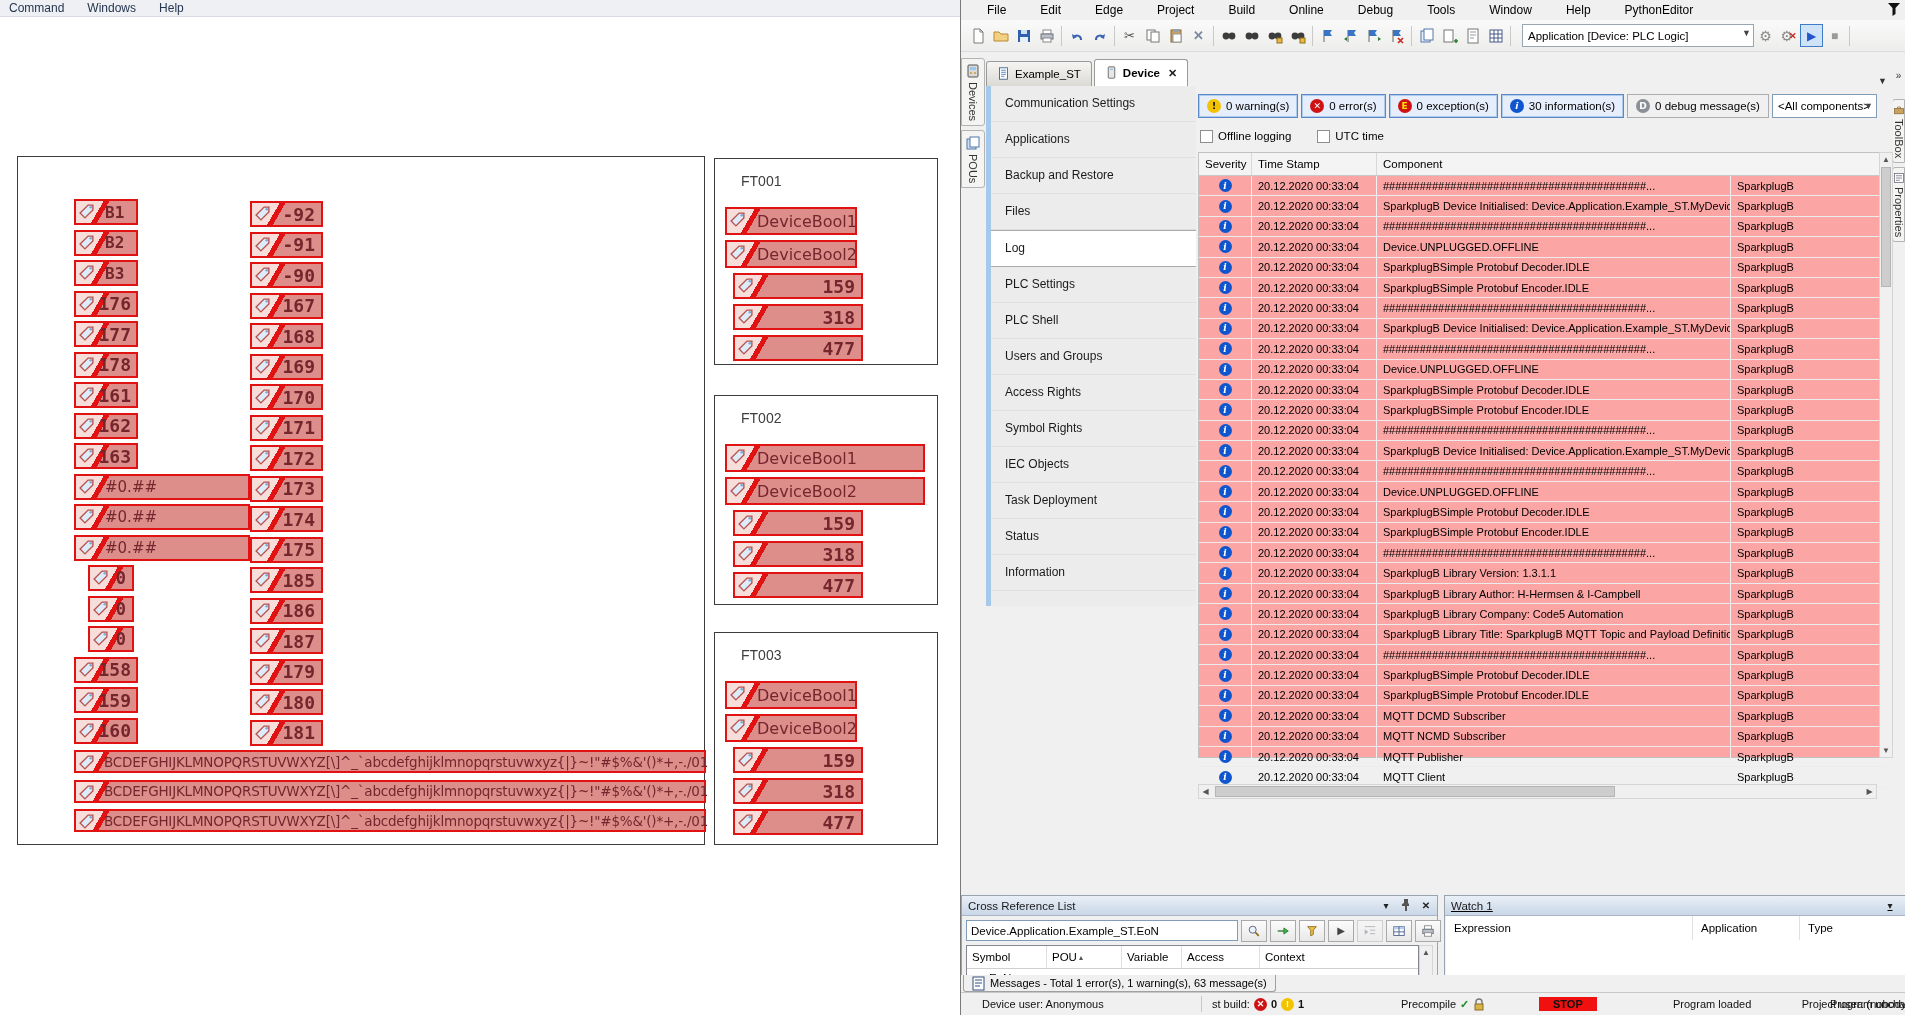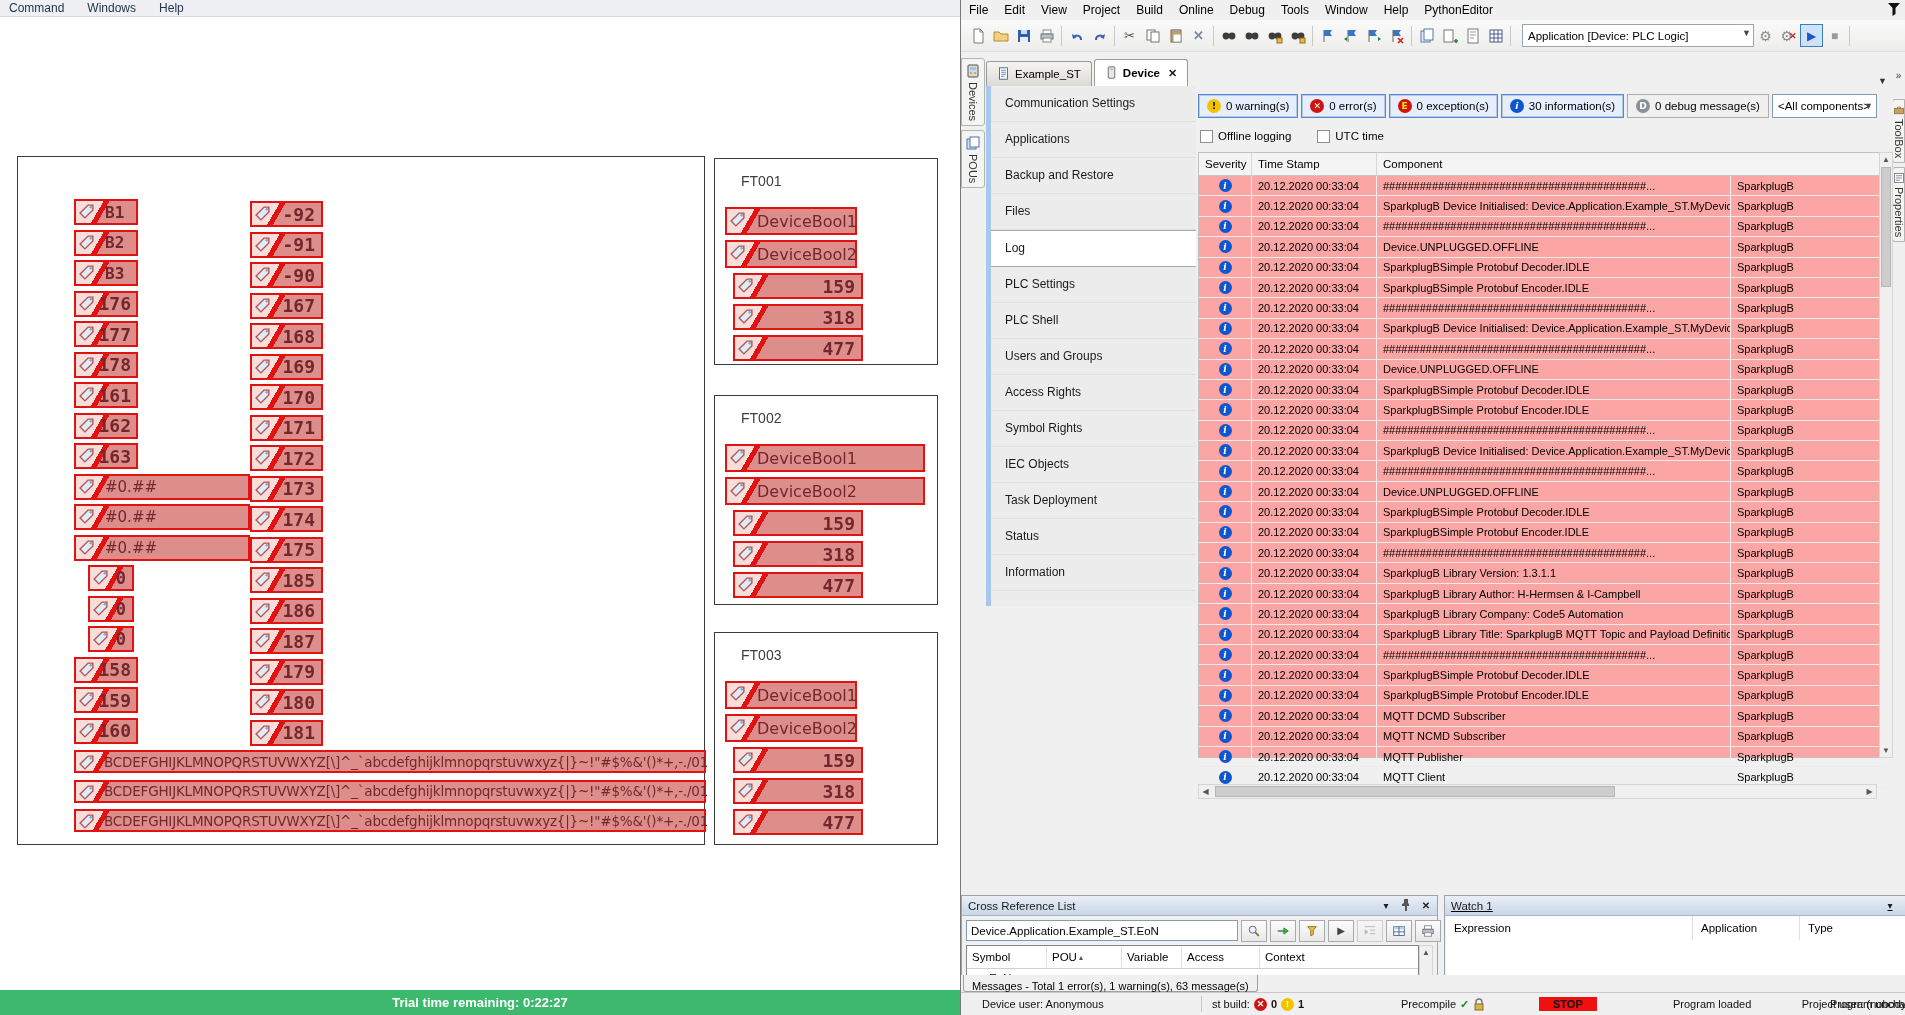--- a/index.html
+++ b/index.html
@@ -30,21 +30,21 @@
   .tagw.bool.narrow{width:132px;} .tagw.bool.wide{width:200px;}
   .tagw.ftnum{width:130px;margin-left:8px;} .tagw.ftnum .val{right:6px;font-size:18px;}
   .ft-label{position:absolute;left:26px;top:14px;font-size:14px;color:#3d3d3d;}
   .ftcol{position:absolute;left:10px;top:48px;display:flex;flex-direction:column;row-gap:5px;}
   #trial-bar{position:absolute;left:0;top:990px;width:960px;height:25px;background:#3cb96d;
     display:flex;align-items:center;justify-content:center;color:#fff;font-weight:bold;font-size:13px;}
   
   #ide{position:absolute;left:960px;top:0;width:945px;height:1015px;background:#f0f0f0;
     border-left:1px solid #7a7a7a;box-sizing:border-box;font-size:12px;color:#000;}
   #ide-menubar{position:absolute;left:0;top:0;width:100%;height:20px;display:flex;align-items:center;background:#f0f0f0;}
-  #ide-menubar .mitem{padding:0 8px;font-size:12px;cursor:default;}
+  #ide-menubar .mitem{padding:0 8px;font-size:12px;cursor:default;margin-left:18px;}
   #funnel-icon{position:absolute;right:3px;top:1px;width:16px;height:16px;}
   #ide-toolbar{position:absolute;left:0;top:20px;width:100%;height:32px;display:flex;align-items:center;
     padding-left:5px;box-sizing:border-box;background:linear-gradient(#fafafa,#ededeb);border-bottom:1px solid #dadada;}
   .tbtn{width:23px;height:23px;display:flex;align-items:center;justify-content:center;flex:none;}
   .tbtn svg{width:16px;height:16px;}
   .tbtn.hl{background:#cfe3f8;border:1px solid #3f7cc4;box-sizing:border-box;}
   .tbsep{width:1px;height:20px;background:#c9c9c9;margin:0 3px;flex:none;}
   #target-combo{width:225px;height:21px;background:#fff;border:1px solid #9aa5b2;margin-left:8px;
     display:flex;align-items:center;padding-left:5px;font-size:11.5px;position:relative;flex:none;}
   #target-combo .dd{position:absolute;right:2px;top:3px;font-size:9px;color:#444;}
@@ -132,21 +132,21 @@
   #cr-hscroll{left:4px;top:101px;right:4px;height:13px;}
   #watch{left:483px;top:852px;width:498px;height:116px;text-decoration:underline;}
   #w-head{position:absolute;left:1px;top:20px;right:1px;height:24px;background:#fff;border-bottom:1px solid #d0d0d0;
     display:flex;font-size:11.5px;}
   #w-head .hc{display:flex;align-items:center;padding-left:8px;border-right:1px solid #e0e0e0;box-sizing:border-box;}
   #w-body{position:absolute;left:1px;top:44px;right:1px;bottom:14px;background:#fff;}
   #w-hscroll{left:1px;bottom:1px;right:1px;height:13px;}
   
   #messages-bar{position:absolute;left:0;top:975px;width:100%;height:17px;background:#f0f0f0;}
   #messages-tab{position:absolute;left:2px;top:0;height:16px;border:1px solid #a0a0a0;border-top:none;
-    display:flex;align-items:center;gap:5px;padding:0 8px;font-size:11px;background:#f0f0f0;border-radius:0 0 3px 3px;flex-direction:column;}
+    display:flex;align-items:center;gap:5px;padding:0 8px;font-size:11px;background:#f0f0f0;border-radius:0 0 3px 3px;}
   #statusbar{position:absolute;left:0;top:992px;width:100%;height:23px;background:#f0f0f0;border-top:1px solid #c8c8c8;font-size:11px;padding-left:47px;}
   .stitem{position:absolute;top:0;height:22px;display:flex;align-items:center;gap:4px;white-space:nowrap;color:#111;}
   .stsep{position:absolute;top:3px;width:1px;height:16px;background:#c8c8c8;}
   #stop-badge{background:#f01010;color:#111;font-weight:bold;padding:1px 14px;font-size:11px;}
   .mini{width:13px;height:13px;border-radius:50%;display:inline-flex;align-items:center;justify-content:center;
     font-weight:bold;font-size:9px;color:#fff;}
 </style>
 </head>
 <body>
 
@@ -555,30 +555,27 @@
               <span class="ticon"><svg viewBox="0 0 16 16">
                   <path d="M2 9.5 9.5 2h4.5v4.5L6.5 14z" fill="#dcecfa" stroke="#b8524e" stroke-width="1.3"></path>
                   <circle cx="12" cy="4" r="1.2" fill="#7fa8cc"></circle>
                 </svg></span>
               <span class="val">477</span>
             </div>
           </div>
         </div>
       </div>
 
-    <div id="trial-bar">
-      <span>Trial time remaining: 0:22:27</span>
-    </div>
   </div>
 
   <div id="ide">
     <div id="ide-menubar">
         <span class="mitem">File</span>
         <span class="mitem">Edit</span>
-        <span class="mitem">View</span>
+        <span class="mitem">Edge</span>
         <span class="mitem">Project</span>
         <span class="mitem">Build</span>
         <span class="mitem">Online</span>
         <span class="mitem">Debug</span>
         <span class="mitem">Tools</span>
         <span class="mitem">Window</span>
         <span class="mitem">Help</span>
         <span class="mitem">PythonEditor</span>
       </div>
     <div id="funnel-icon">

